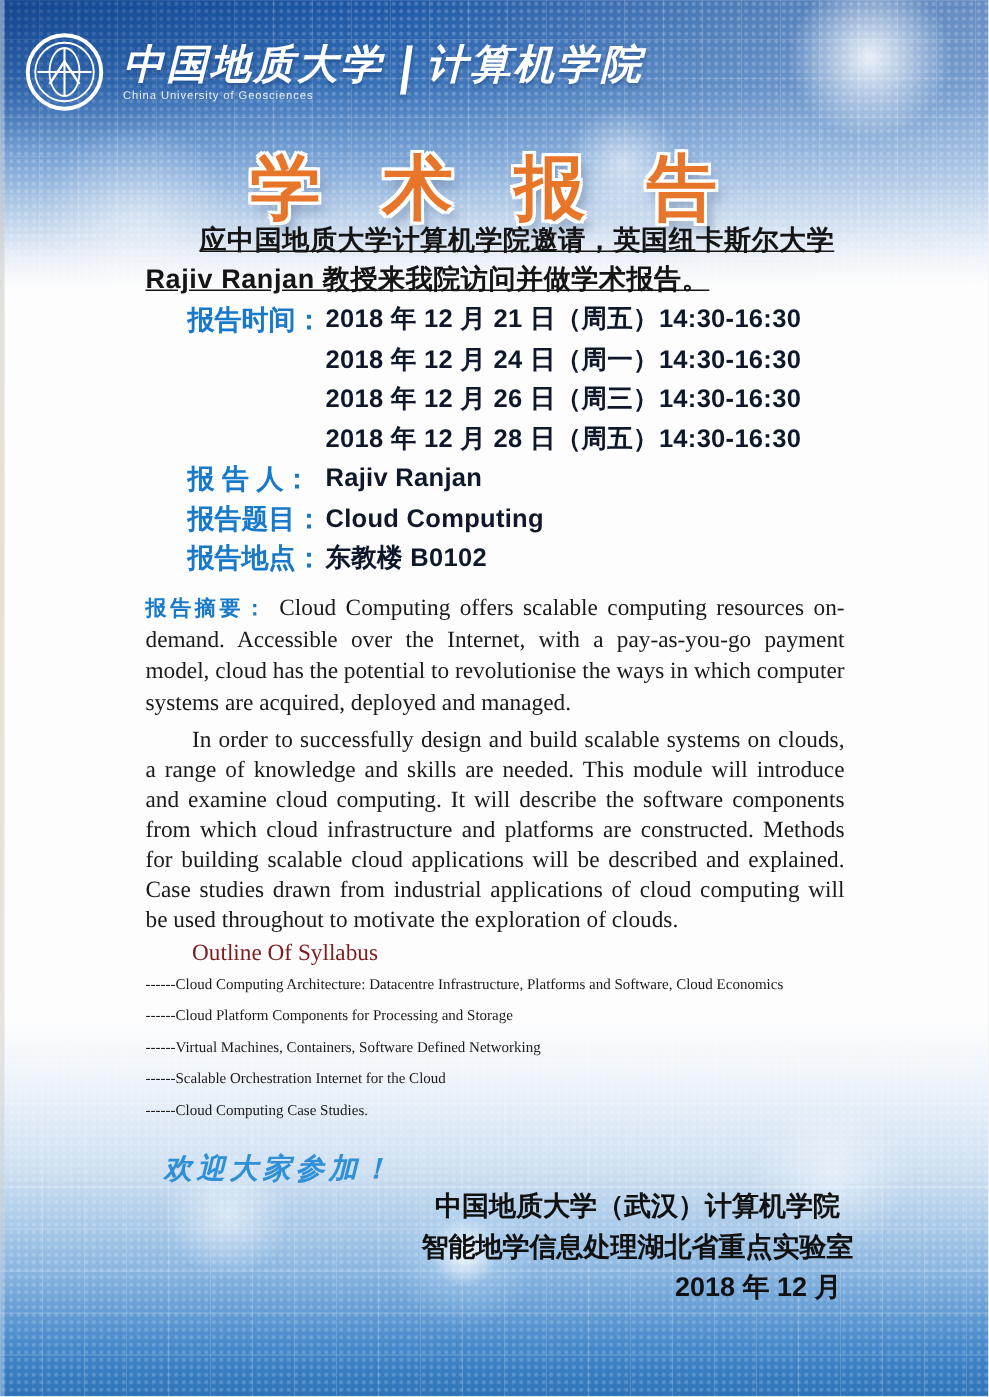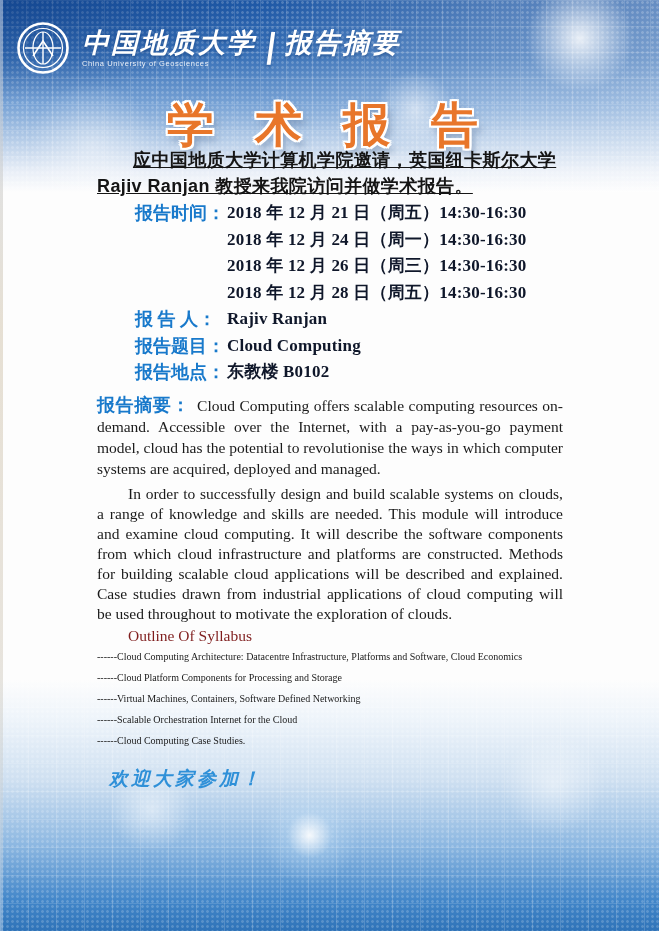--- a/index.html
+++ b/index.html
@@ -68,30 +68,30 @@
       -2px 0 0 #fff, 2px 0 0 #fff, 0 -2px 0 #fff, 0 2px 0 #fff,
       4px 6px 7px rgba(110,135,170,0.75);
     white-space:nowrap;
   }
   
   .content{position:absolute;left:97px;width:466px;top:147px;z-index:2;}
   .intro{
     margin:0;font-size:18px;font-weight:bold;line-height:26px;
     text-indent:2em;letter-spacing:0.4px;color:#151515;text-decoration:underline;
   }
-  .meta{margin:1px 0 0 38px;font-family:Liberation Serif, serif;}
+  .meta{margin:1px 0 0 28px;}
   .meta-row{display:flex;line-height:26.5px;}
   .meta-label{
     flex:none;width:92px;color:var(--accent-blue,#1879cb);
     font-weight:bold;font-size:18px;white-space:pre;
   }
   .meta-value{font-weight:bold;font-size:17px;letter-spacing:0.2px;color:#0f172a;white-space:nowrap;}
   .abstract{margin-top:9px;font-family:"Liberation Serif","DejaVu Serif",serif;}
   .abs-label{
-    color:var(--accent-blue,#1879cb);font-weight:bold;font-size:18px;
+    color:var(--accent-blue,#1879cb);font-weight:bold;font-size:14px;
     font-family:"Liberation Sans","DejaVu Sans",sans-serif;margin-right:7px;
   }
   .abs-p{margin:0;font-size:15.5px;line-height:20px;text-align:justify;color:#1a1a1a;}
   .abs-p.first{line-height:21px;}
   .abs-p.cont{text-indent:2em;margin-top:5px;}
   .outline-title{margin:2px 0 0 0;font-size:15.5px;line-height:20px;text-indent:2em;color:#7f1d1d;}
   .outline-item{
     margin:1px 0 0 0;font-size:10px;line-height:20px;color:#1a1a1a;
     padding-left:31px;text-indent:-31px;text-align:left;
   }
@@ -123,21 +123,21 @@
       <line x1="9" y1="27" x2="45" y2="27" stroke="#ffffff" stroke-width="1.4"></line>
       <line x1="27" y1="11" x2="27" y2="43" stroke="#ffffff" stroke-width="1.4"></line>
       <path d="M17 35 L27 20 L37 35" fill="none" stroke="#ffffff" stroke-width="1.6"></path>
     </svg>
     <div class="brand-text">
       <div class="uni-block">
         <span class="uni-cn">中国地质大学</span>
         <span class="uni-en">China University of Geosciences</span>
       </div>
       <span class="brand-divider">|</span>
-      <span class="college">报告摘要</span>
+      <span class="college">计算机学院</span>
     </div>
   </header>
 
   <h1 class="main-title">学 术 报 告</h1>
 
   <main class="content">
     <p class="intro">应中国地质大学计算机学院邀请，英国纽卡斯尔大学 Rajiv Ranjan 教授来我院访问并做学术报告。</p>
 
     <div class="meta">
       <div class="meta-row">
@@ -177,13 +177,18 @@
       <p class="outline-item">------Cloud Computing Architecture: Datacentre Infrastructure, Platforms and Software, Cloud Economics</p>
       <p class="outline-item">------Cloud Platform Components for Processing and Storage</p>
       <p class="outline-item">------Virtual Machines, Containers, Software Defined Networking</p>
       <p class="outline-item">------Scalable Orchestration Internet for the Cloud</p>
       <p class="outline-item">------Cloud Computing Case Studies.</p>
     </div>
 
     <p class="welcome">欢迎大家参加！</p>
   </main>
 
+  <div class="footer">
+    <div>中国地质大学（武汉）计算机学院</div>
+    <div>智能地学信息处理湖北省重点实验室</div>
+    <div class="date">2018 年 12 月</div>
+  </div>
 </div>
 
 </body></html>

